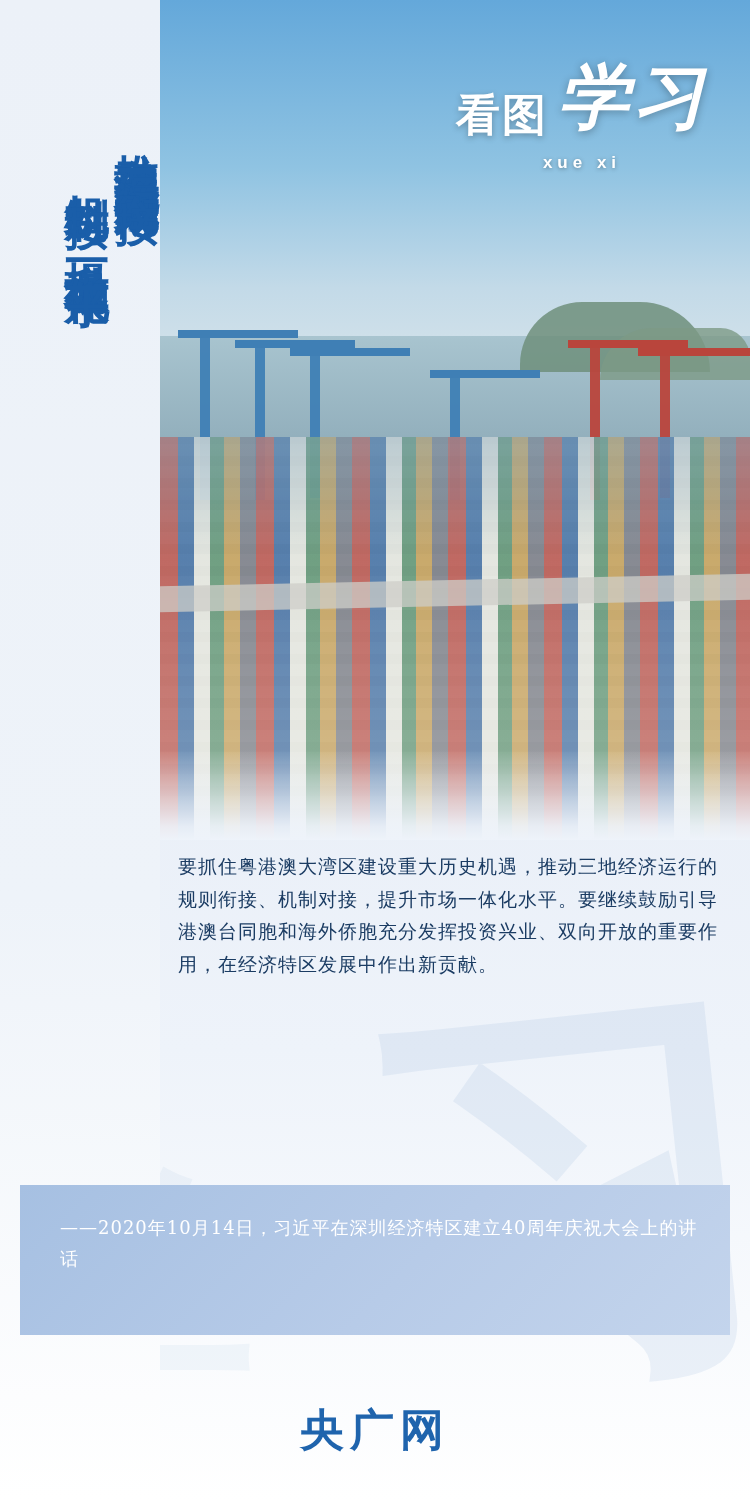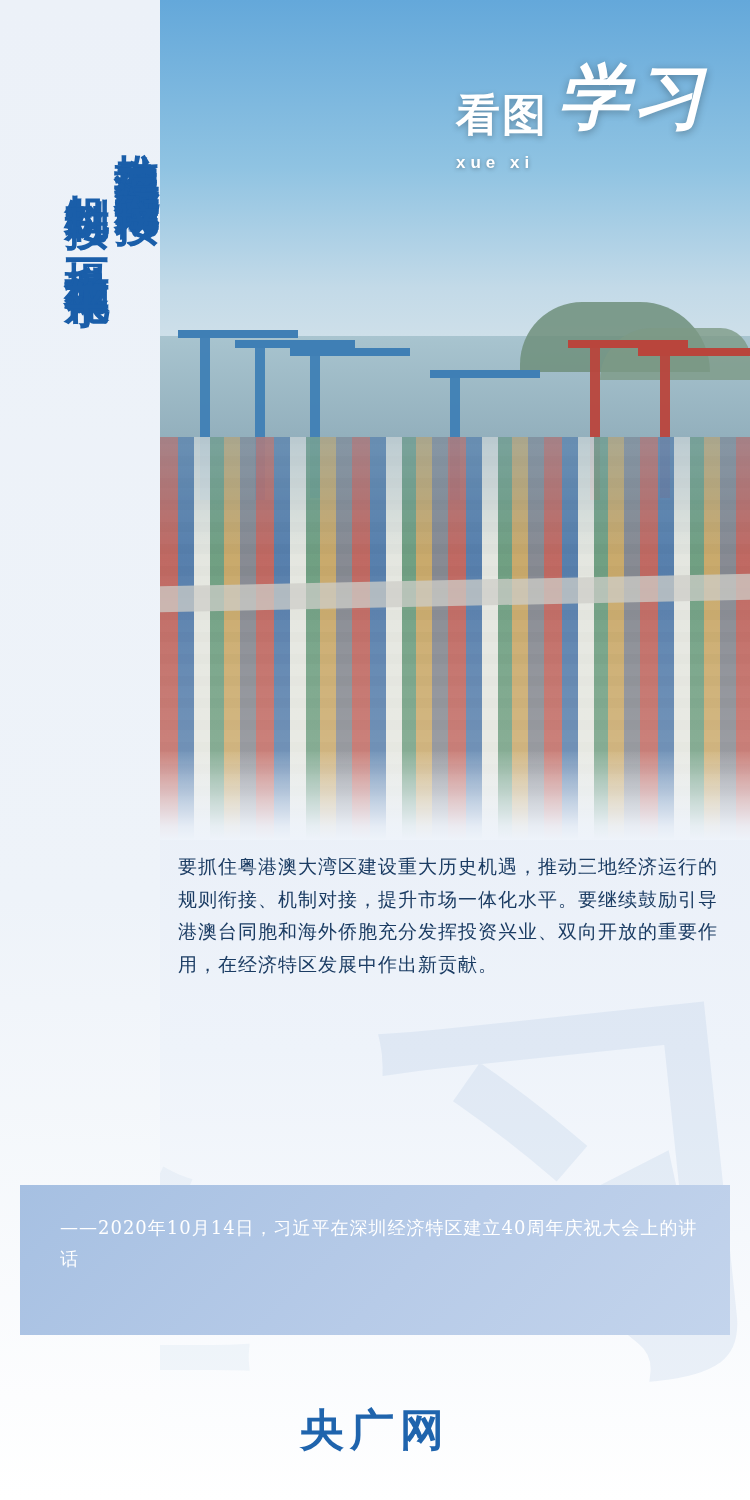--- a/index.html
+++ b/index.html
@@ -182,21 +182,21 @@
     color: #1a5ea9;
     height: 640px;
     margin-top: 40px;
   }
 
   
   .logo {
     position: absolute;
     right: 42px;
     top: 50px;
-    text-align: left;
+    text-align: center;
     color: #ffffff;
     user-select: none;
   }
   .logo-row {
     display: flex;
     align-items: flex-end;
     justify-content: flex-end;
     gap: 10px;
   }
   .logo-kantu {

